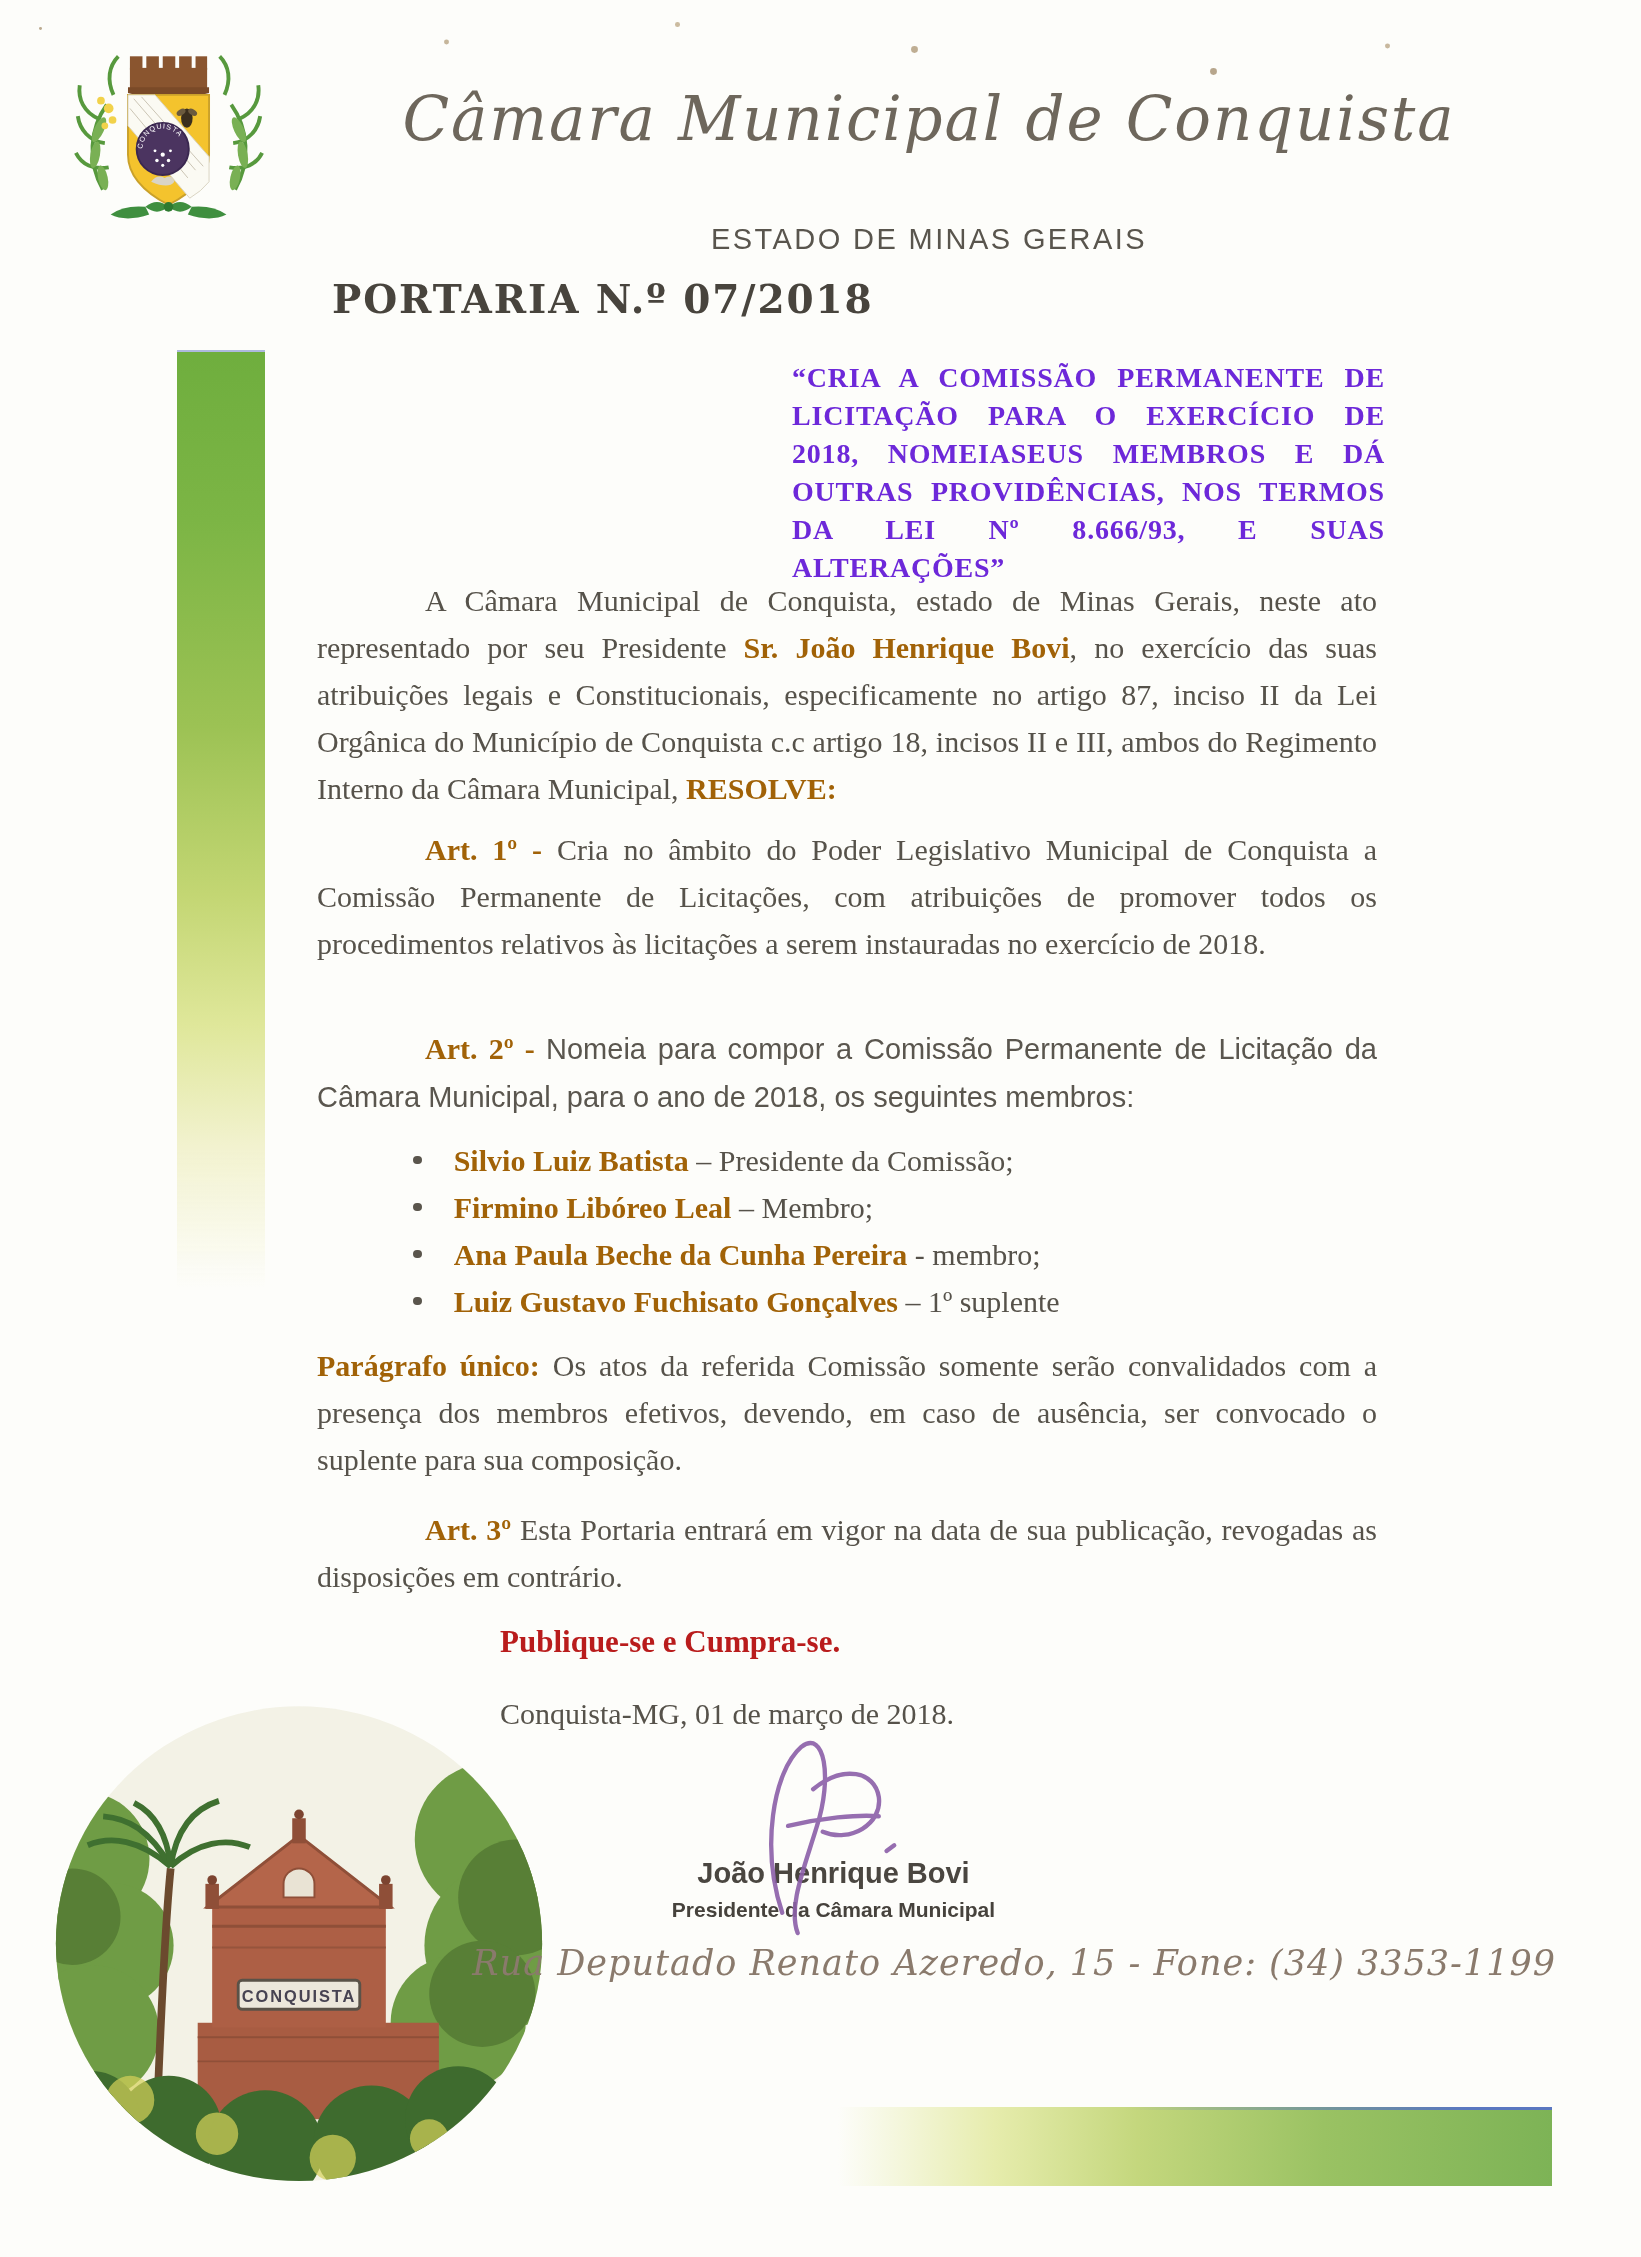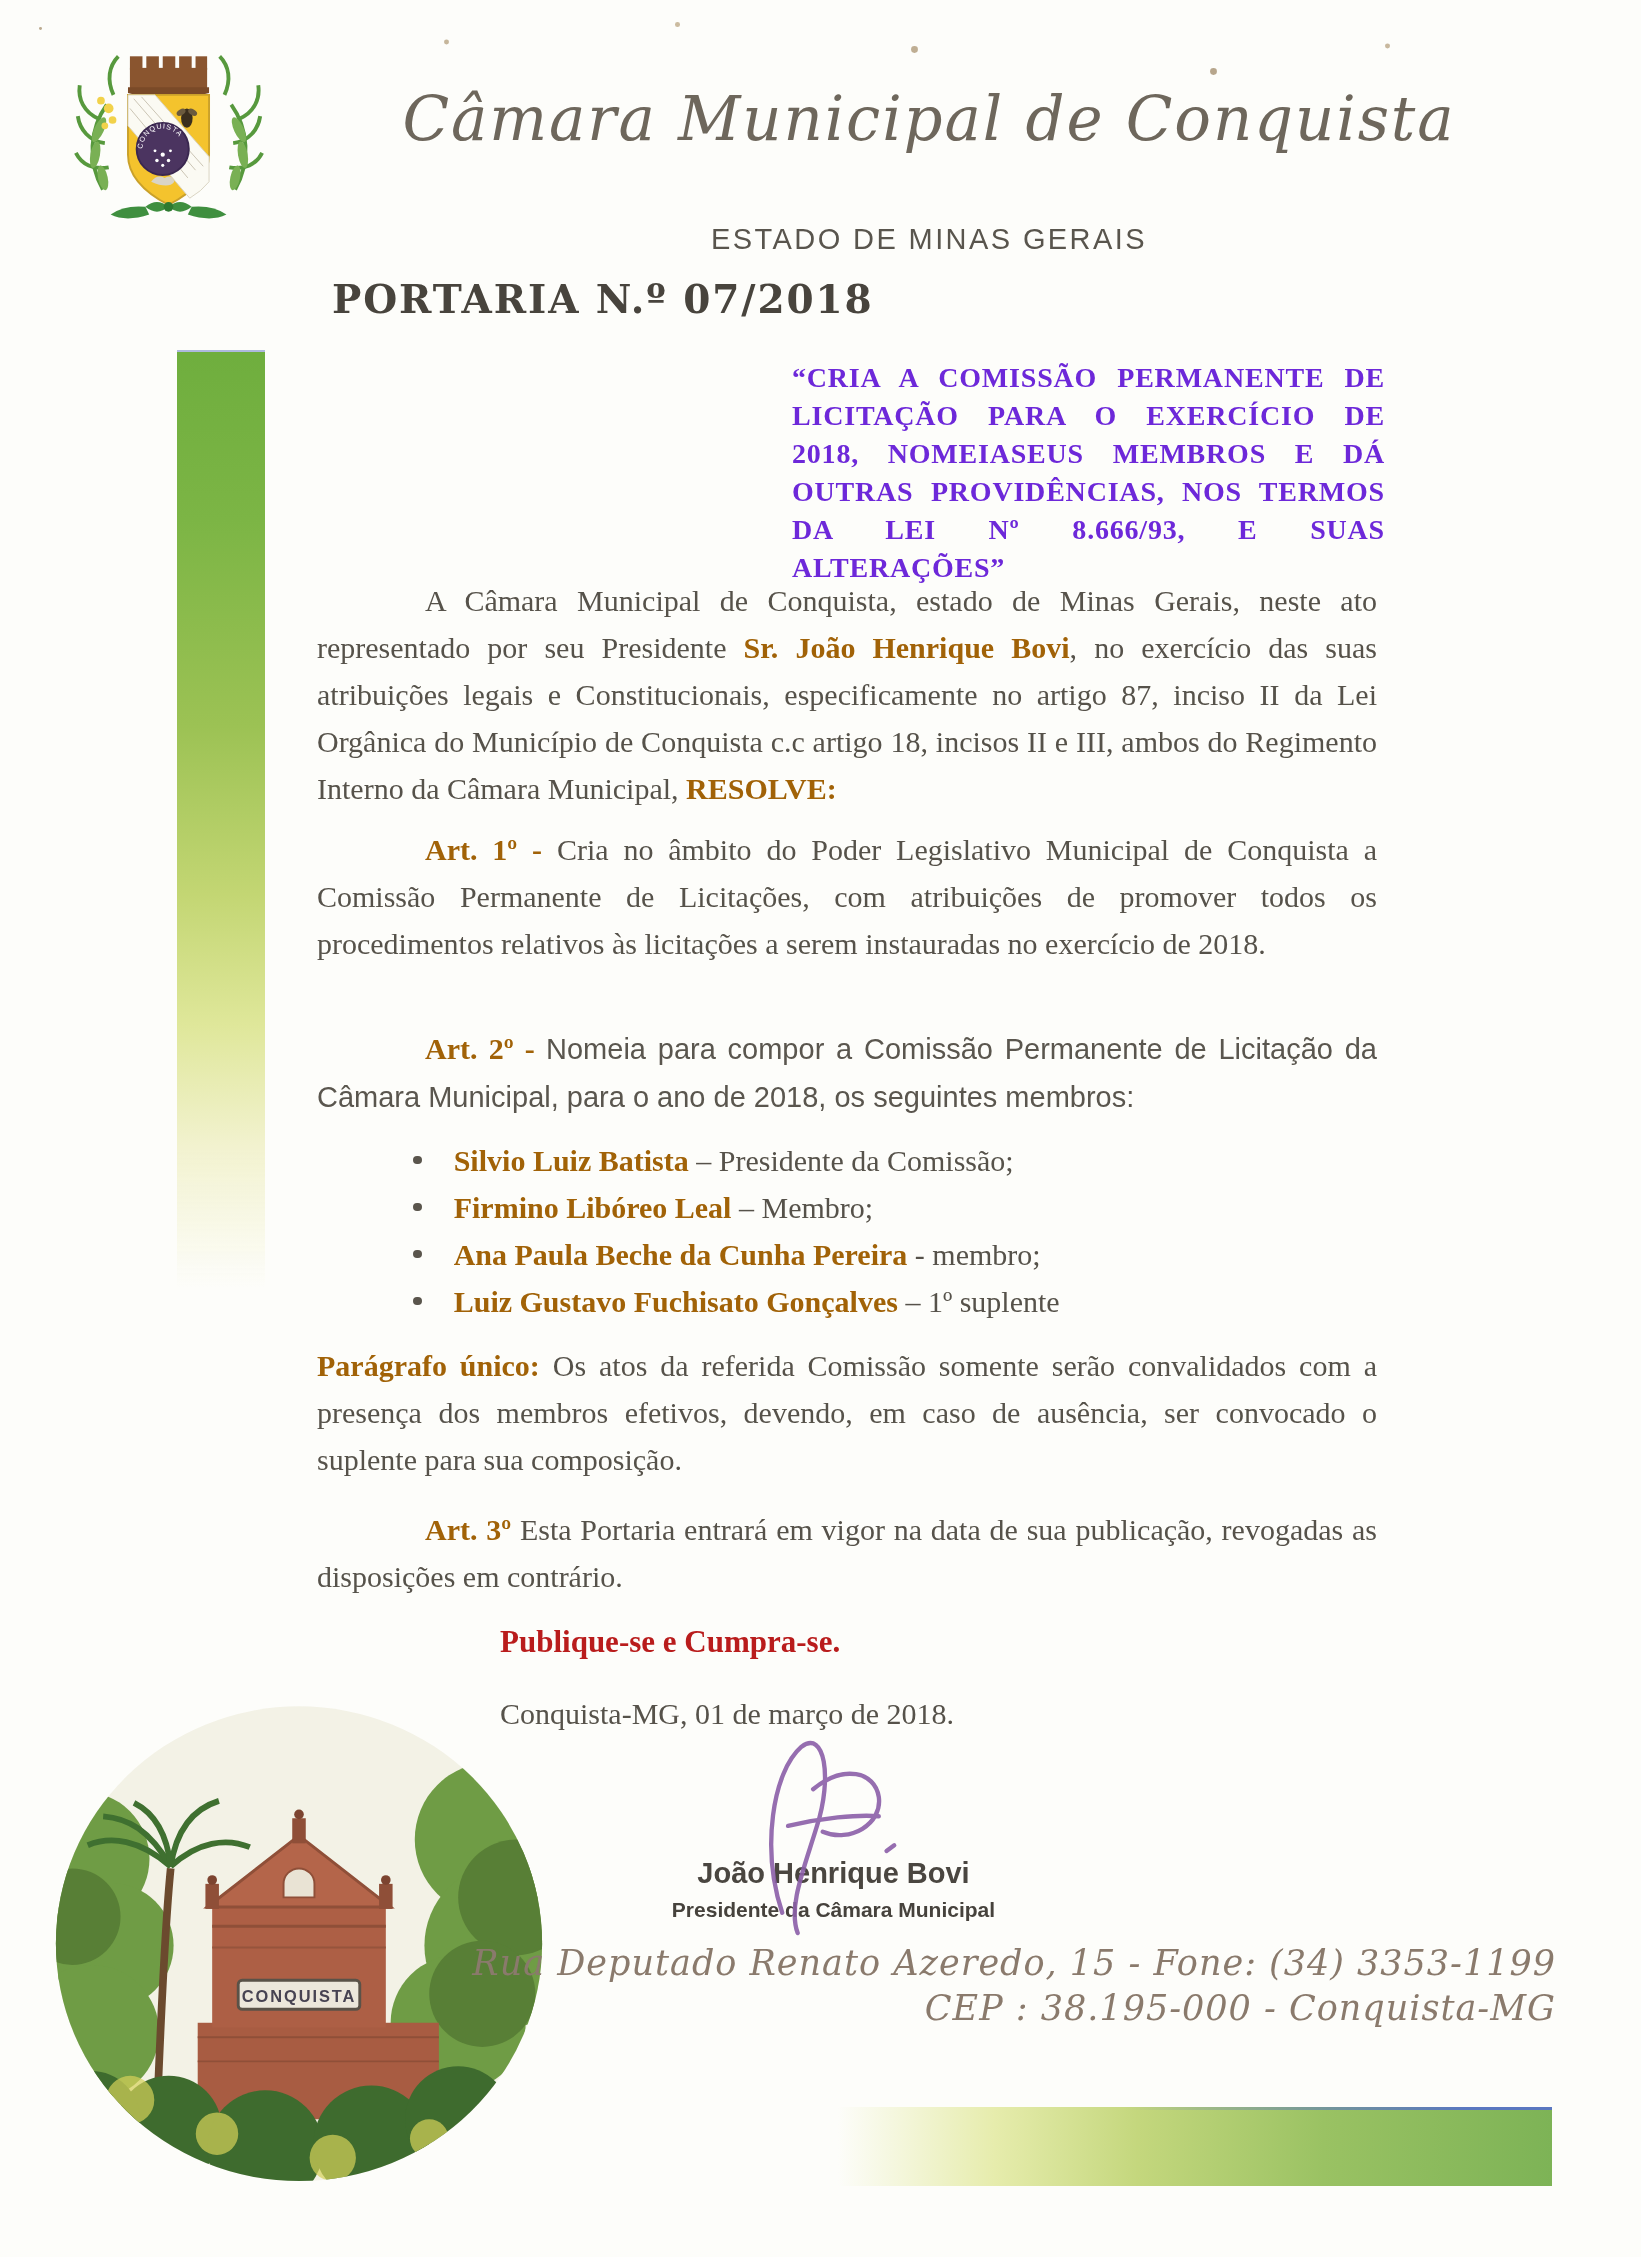--- a/index.html
+++ b/index.html
@@ -269,19 +269,18 @@
         <circle cx="80" cy="410" r="25"></circle>
           <circle cx="170" cy="445" r="22"></circle>
         <circle cx="290" cy="470" r="24"></circle>
           <circle cx="390" cy="450" r="20"></circle>
       </g>
     </g>
   </svg>
 
   <div class="footer-addr">
     <div>Rua Deputado Renato Azeredo, 15 - Fone: (34) 3353-1199</div>
-    <div>CEP : 38.195-000 - Conquista-MG</div>
   </div>
 
   <div class="bottom-bar"></div>
 
 </div>
 
 
 </body></html>

